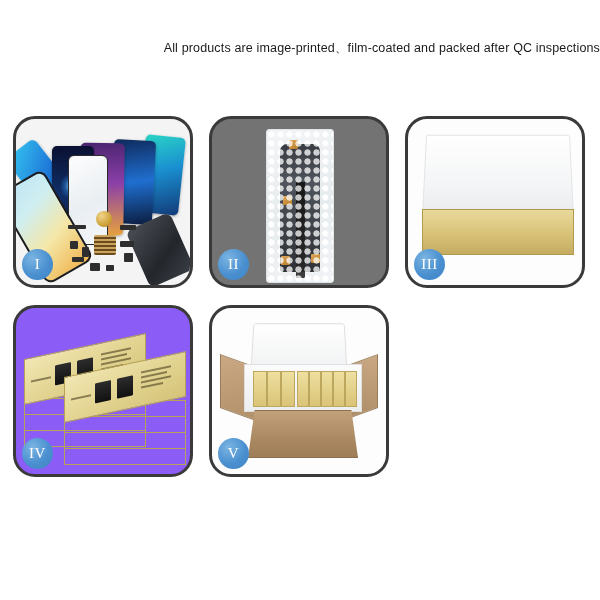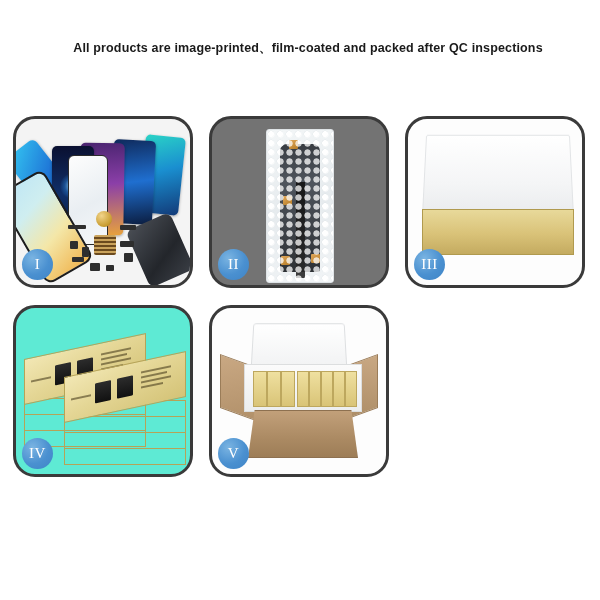--- a/index.html
+++ b/index.html
@@ -24,25 +24,26 @@
     font-size: 27px;
     font-weight: 400;
     letter-spacing: 1.2px;
     color: #111111;
     line-height: 1;
     margin: 0;
     white-space: nowrap;
   }
   .subtitle {
     font-size: 12.5px;
-    font-weight: 700;
+    font-weight: 400;
     color: #1a1a1a;
     letter-spacing: 0.15px;
     margin: 10px 0 0 16px;
     white-space: nowrap;
+    text-align: right;
   }
 
   
   .grid {
     position: absolute;
     top: 116px;
     left: 13px;
     width: 574px;
     display: flex;
     flex-wrap: wrap;
@@ -239,21 +240,21 @@
     position:absolute;
     left: 24px; bottom: 52px;
     width: 130px; height: 22px;
     background:
       radial-gradient(circle at 2px 2px, rgba(255,255,255,.35) 1px, transparent 1.4px) 0 0/4px 4px,
       linear-gradient(180deg,#8f929a 0%,#6e727b 100%);
     border-radius: 1px;
   }
 
   
-  .p4 { background: #5eead4; }
+  .p4 { background: #8b5cf6; }
   .stack { position:absolute; left: 8px; top: 20px; width: 164px; height: 132px; }
   .sbox {
     position:absolute;
     width: 120px; height: 15px;
     background: linear-gradient(180deg,#efe2a8 0%,#ded0८8 1%,#d9c87e 55%,#c8b468 100%);
     border: 1px solid #b6a358;
   }
   .sbox-top {
     position:absolute;
     width: 120px; height: 44px;

